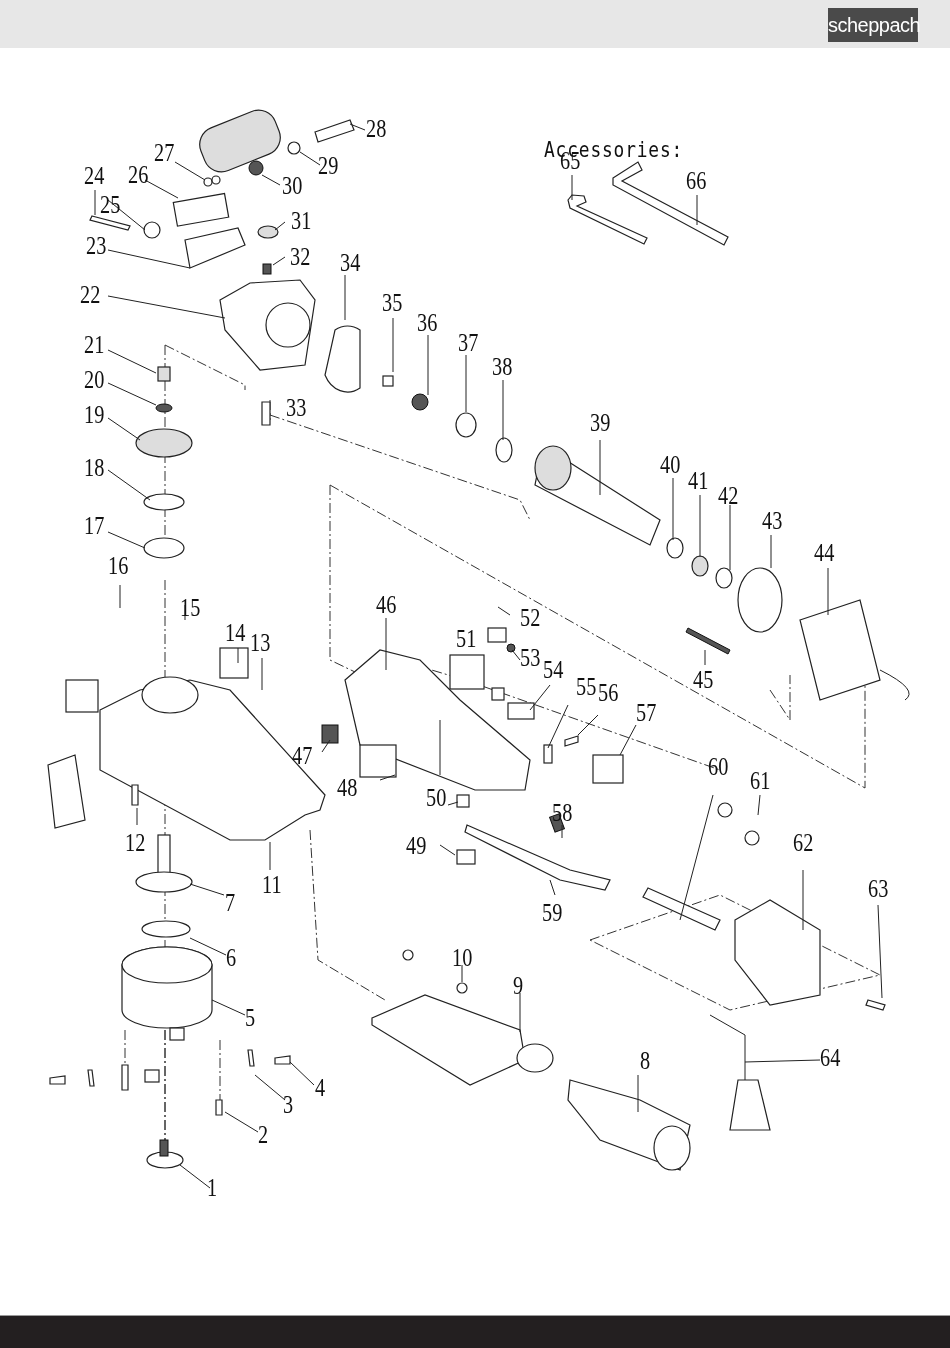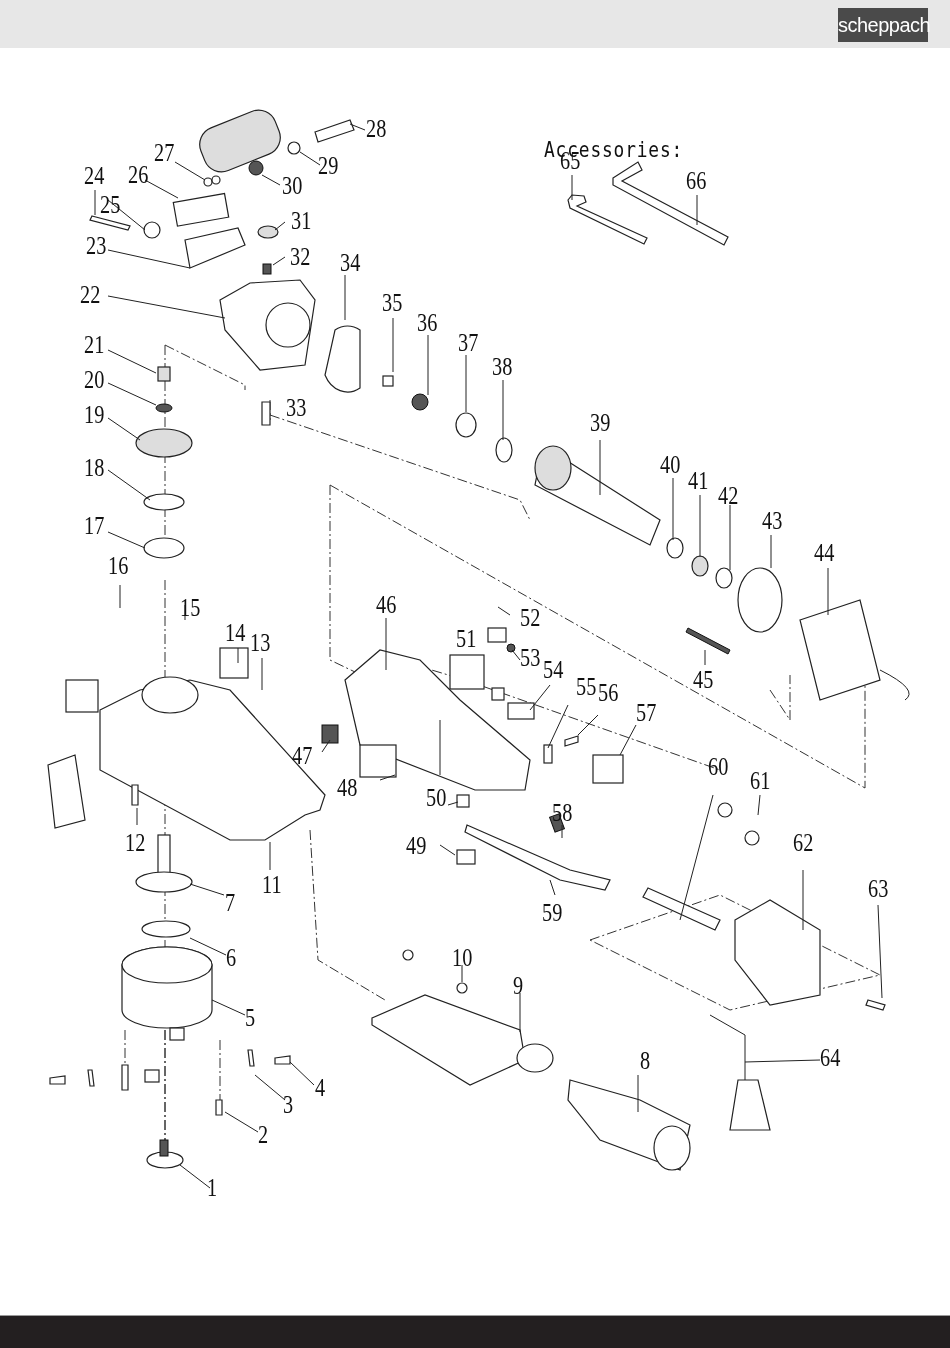--- a/index.html
+++ b/index.html
@@ -1,21 +1,21 @@
 <!DOCTYPE html>
 <html><head>
 <meta charset="utf-8">
 <style>
   html, body { margin: 0; padding: 0; }
   body { width: 950px; height: 1348px; position: relative; background: #ffffff; overflow: hidden;
          font-family: "Liberation Serif", serif; }
   #header { position: absolute; left: 0; top: 0; width: 950px; height: 48px; background: #e7e7e7; }
   #logo { position: absolute; left: 828px; top: 8px; width: 90px; height: 34px; background: #4a4a4a;
           color: #ffffff; font-family: "Liberation Sans Narrow", "Liberation Sans", sans-serif;
-          font-size: 20px; line-height: 34px; text-align: right; letter-spacing: -0.5px; margin-left: 10px; }
+          font-size: 20px; line-height: 34px; text-align: right; letter-spacing: -0.5px; }
   #footer { position: absolute; left: 0; top: 1315px; width: 950px; height: 33px; background: #231f20;
             border-top: 1px solid #9a9a9a; }
   #diagram { position: absolute; left: 0; top: 48px; width: 950px; height: 1267px; }
   #acc-title { position: absolute; left: 544px; top: 90px; font-family: "DejaVu Sans Mono", monospace;
                font-size: 21px; color: #111; transform: scaleX(0.85); transform-origin: left top; letter-spacing: 1px; }
   .part-label { position: absolute; font-family: "Liberation Serif", serif; font-size: 26px; color: #111;
                 transform: scaleX(0.78); transform-origin: left top; line-height: 1; }
   svg { position: absolute; left: 0; top: 0; }
   .ln { stroke: #222; stroke-width: 1; fill: none; }
   .dash { stroke: #333; stroke-width: 1; fill: none; stroke-dasharray: 10 3 2 3; }

